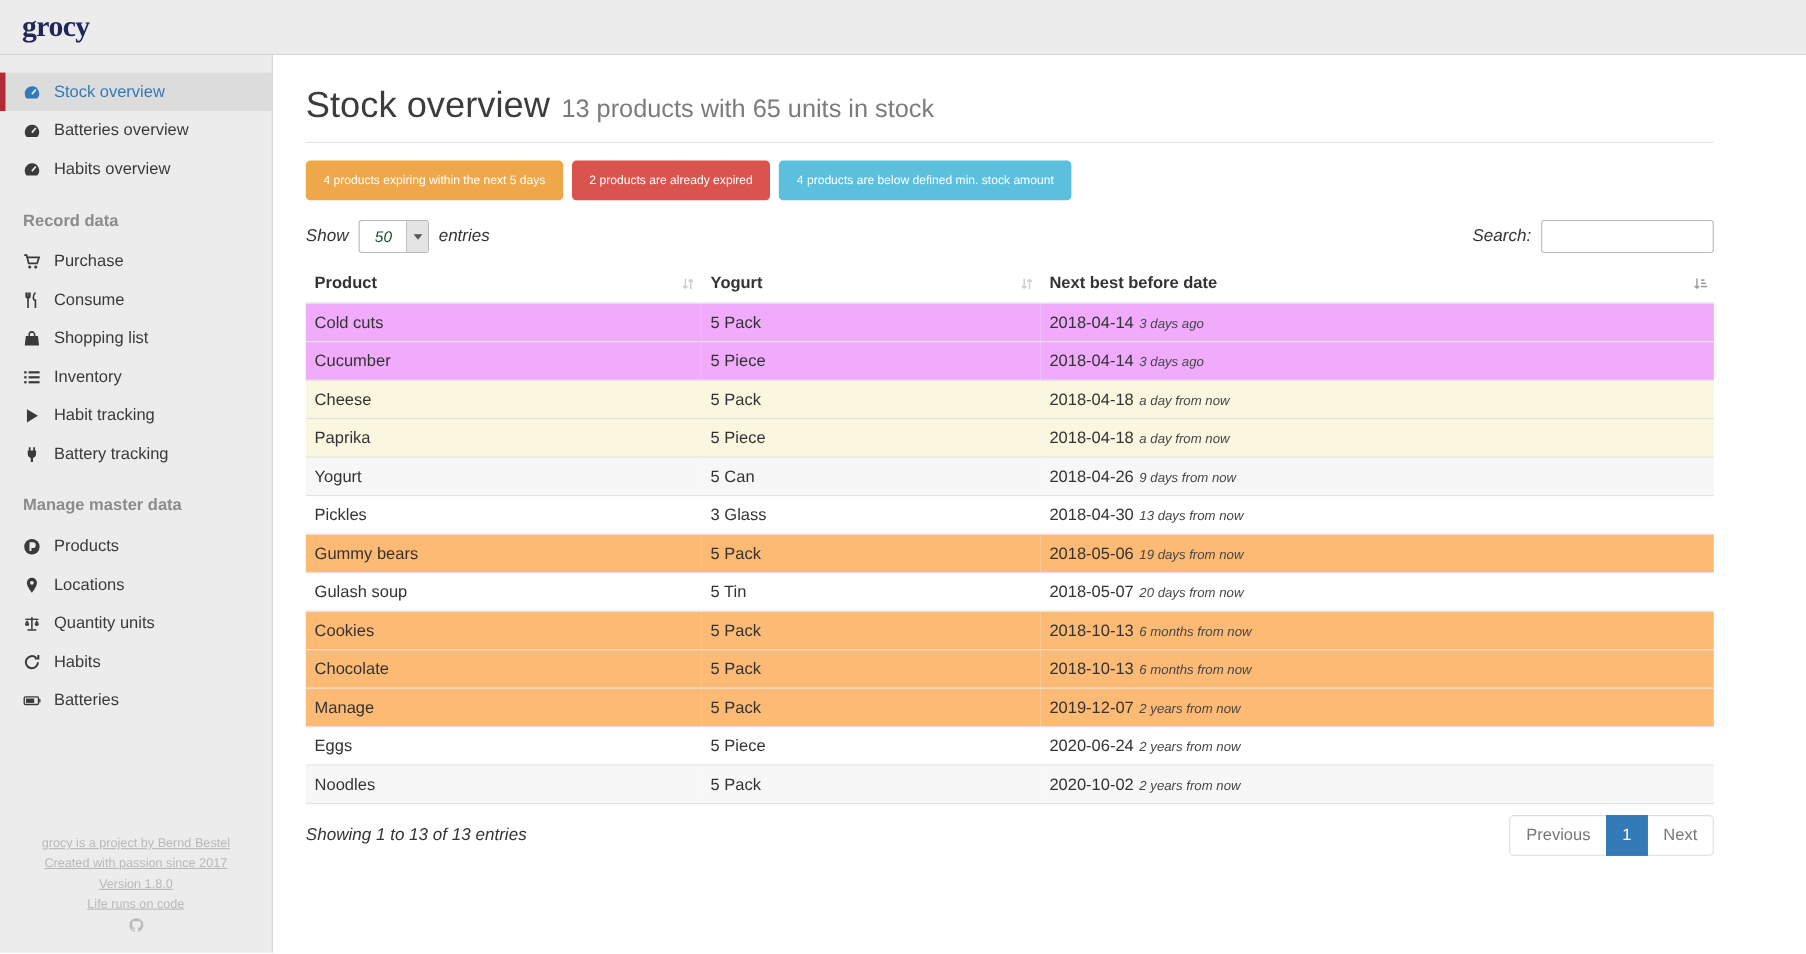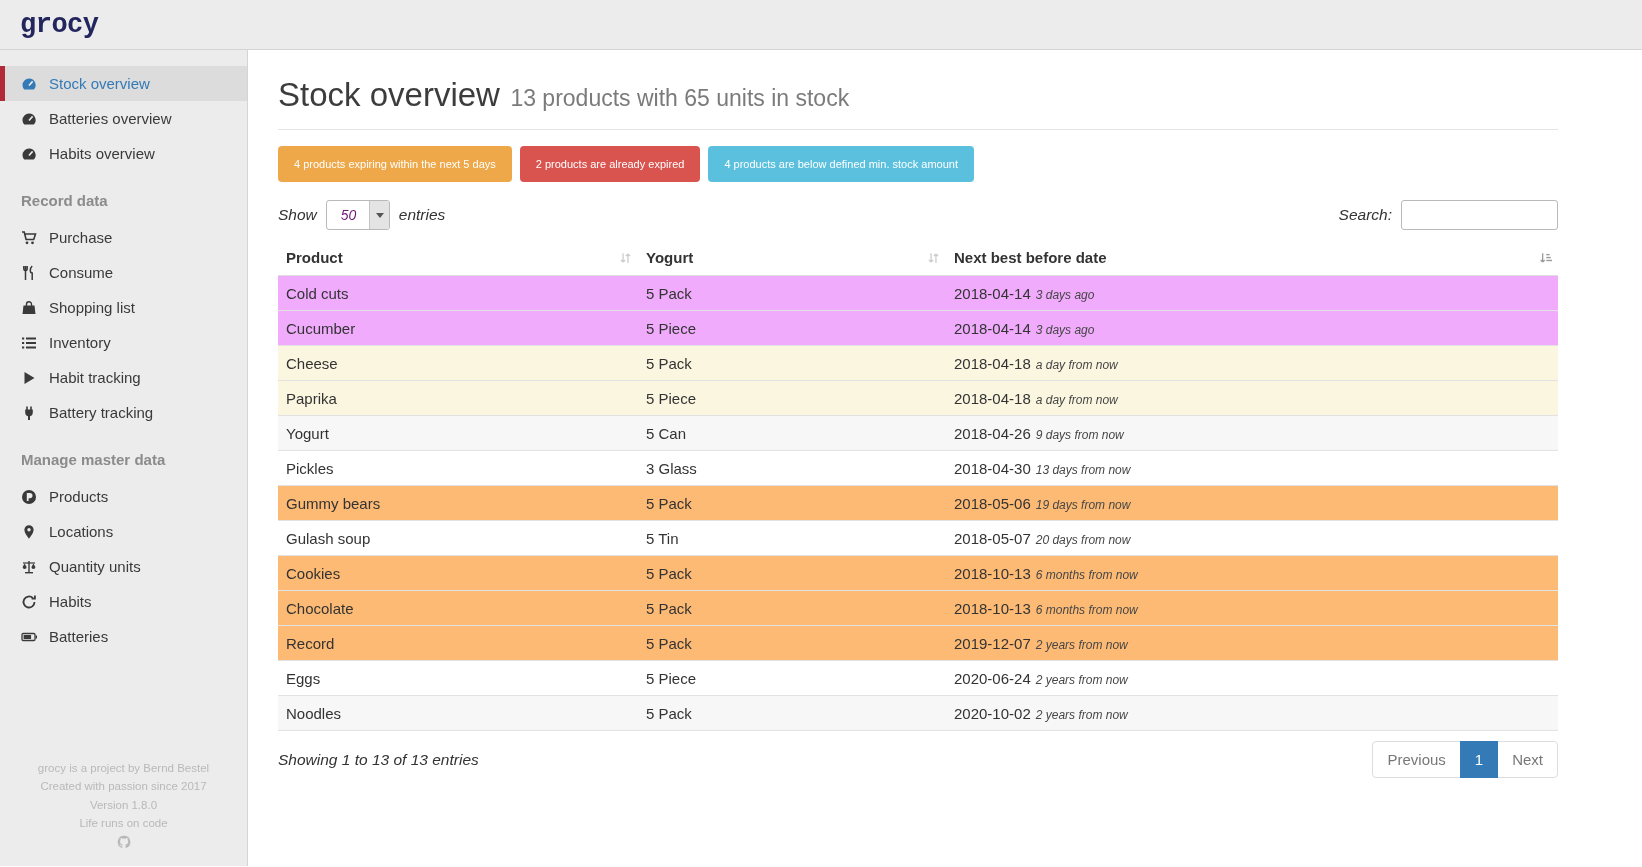--- a/index.html
+++ b/index.html
@@ -8,21 +8,21 @@
     width:1642px; height:867px; overflow:hidden;
     font-family:"Liberation Sans", sans-serif;
     background:#ffffff; color:#333;
   }
   
   .topbar {
     height:50px; background:#ececec; border-bottom:1px solid #d4d4d4;
     display:flex; align-items:center; padding-left:20px;
   }
   .logo {
-    font-family:Liberation Mono, monospace;
+    font-family:Liberation Serif, serif;
     font-size:27px; font-weight:bold; color:#23265c; letter-spacing:-0.5px;
     cursor:pointer;
   }
   
   .layout { display:flex; height:816px; }
   .sidebar {
     width:248px; min-width:248px; background:#ececec; border-right:1px solid #d4d4d4;
     display:flex; flex-direction:column; padding-top:16px;
   }
   .nav-item {
@@ -31,21 +31,21 @@
     color:#3a3a3a; font-size:15px; cursor:pointer; text-decoration:none;
   }
   .nav-item .icon { width:17px; height:16px; display:inline-flex; color:#3a3a3a; flex:none; }
   .nav-item.active { background:#dcdcdc; border-left-color:#b02a37; color:#337ab7; }
   .nav-item.active .icon { color:#337ab7; }
   .nav-heading {
     padding:21px 21px 11px; color:#8b8b8b; font-weight:bold; font-size:15px;
   }
   .sidebar-footer {
     margin-top:auto; text-align:center; color:#b9b9b9;
-    font-size:11.5px; line-height:1.6; padding-bottom:12px;
+    font-size:11.5px; line-height:1.6; padding-bottom:12px;text-decoration:underline;
   }
   .sidebar-footer .icon { color:#b9b9b9; display:inline-flex; margin-top:2px; }
   
   .main { flex:1; padding:26px 84px 0 30px; }
   .page-header { margin:0 0 0; }
   .page-header h1 {
     margin:0; font-size:33px; font-weight:500; color:#3c3c3c; display:inline;
   }
   .page-header .subtitle { font-size:23px; color:#7b7b7b; font-weight:400; margin-left:6px; }
   .header-rule { border:none; border-top:1px solid #e5e5e5; margin:15px 0 16px; }
@@ -58,21 +58,21 @@
   
   .controls {
     display:flex; justify-content:space-between; align-items:center;
     margin:18px 0 10px; font-style:italic; font-size:15.5px; color:#333;
   }
   .controls .left, .controls .right { display:flex; align-items:center; }
   .select-wrap { position:relative; margin:0 9px; }
   .select-wrap select {
     appearance:none; -webkit-appearance:none;
     width:64px; height:30px; border:1px solid #b9b9b9; border-radius:3px;
-    background:#fff; font-size:14px; font-style:italic; color:#701a75;
+    background:#fff; font-size:14px; font-style:italic; color:#14532d;
     padding:0 22px 0 14px; font-family:inherit; cursor:pointer;
   }
   .select-wrap::before {
     content:""; position:absolute; right:1px; top:1px; bottom:1px; width:19px;
     background:#e4e4e4; border-left:1px solid #c3c3c3; border-radius:0 2px 2px 0;
     pointer-events:none;
   }
   .select-wrap::after {
     content:""; position:absolute; right:6px; top:13px; width:0; height:0;
     border-left:4px solid transparent; border-right:4px solid transparent;
@@ -388,21 +388,21 @@
             <td>Cookies</td>
             <td>5 Pack</td>
             <td><span>2018-10-13</span><span class="timeago">6 months from now</span></td>
           </tr>
           <tr class="row-info">
             <td>Chocolate</td>
             <td>5 Pack</td>
             <td><span>2018-10-13</span><span class="timeago">6 months from now</span></td>
           </tr>
           <tr class="row-info">
-            <td>Record</td>
+            <td>Manage</td>
             <td>5 Pack</td>
             <td><span>2019-12-07</span><span class="timeago">2 years from now</span></td>
           </tr>
           <tr class="">
             <td>Eggs</td>
             <td>5 Piece</td>
             <td><span>2020-06-24</span><span class="timeago">2 years from now</span></td>
           </tr>
           <tr class="row-stripe">
             <td>Noodles</td>

